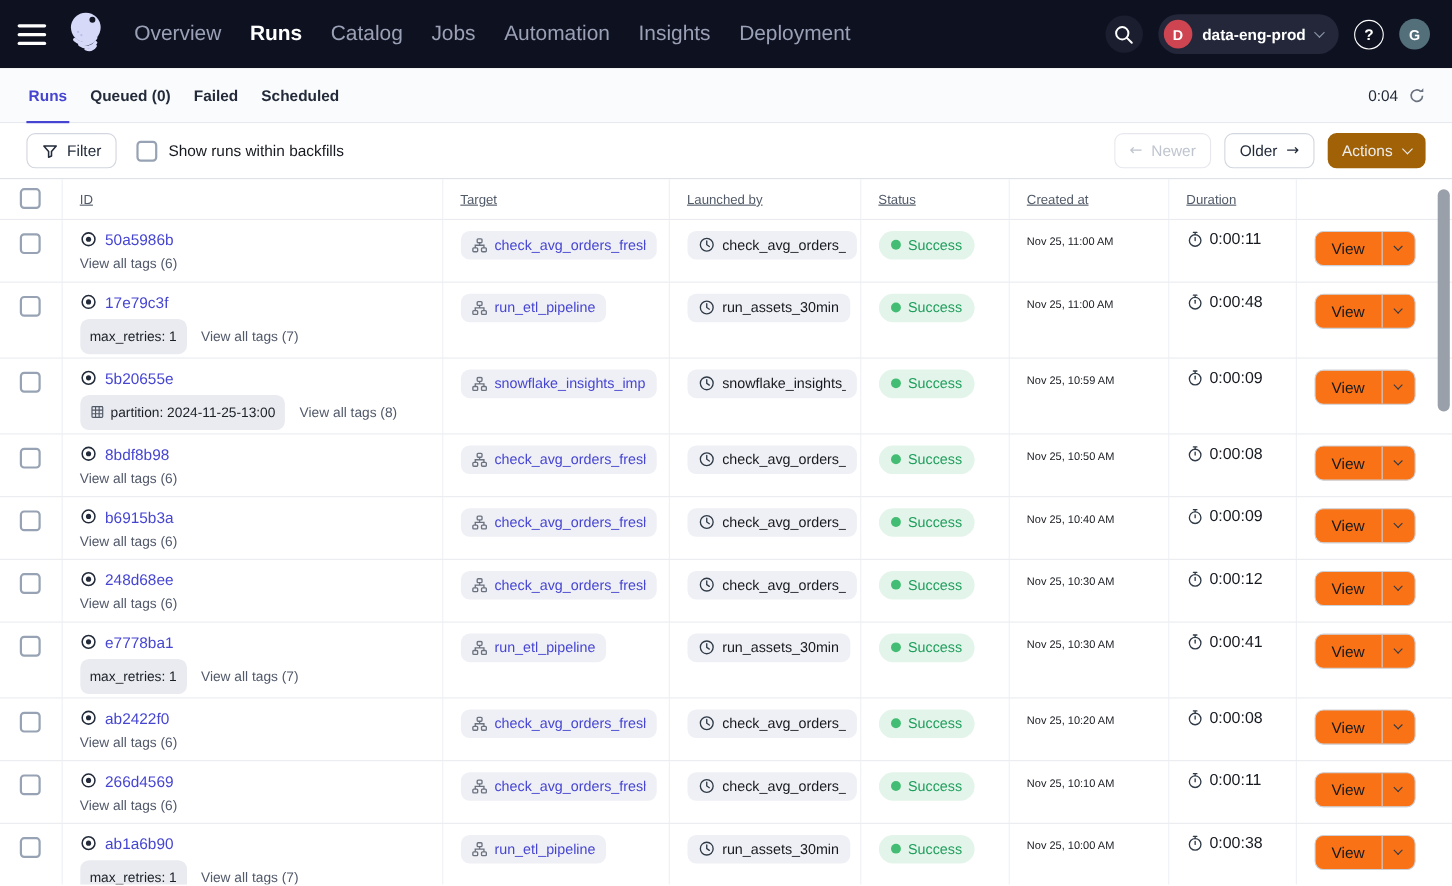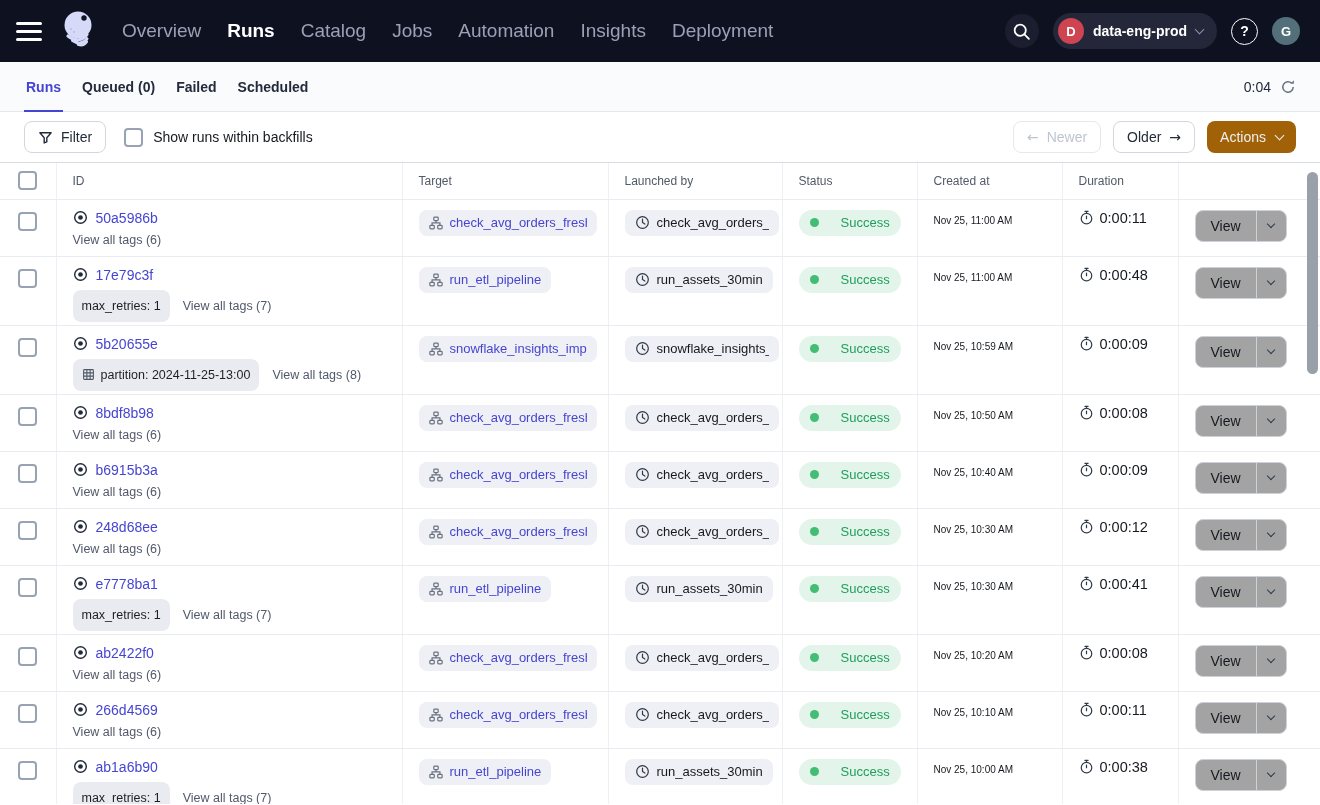--- a/index.html
+++ b/index.html
@@ -43,48 +43,48 @@
   .btn.filled-disabled { background:#a16207; border:none; color:#ECEEF1; cursor:default; }
   .btn.filled-disabled .chev { color:#ECEEF1; margin-left:2px; }
   .checkbox-row { display:flex; align-items:center; gap:10px; cursor:pointer; }
   .checkbox { width:19px; height:19px; border:2px solid #97A3B4; border-radius:4px; background:#fff; cursor:pointer; }
   .checkbox-label { font-size:14px; font-weight:500; color:#16191F; }
   .toolbar-right { display:flex; align-items:center; gap:12px; }
 
   
   .table-wrap { position:relative; border-top:1px solid #D8DBE2; height:642px; overflow:hidden; }
   table { width:1320px; border-collapse:collapse; table-layout:fixed; }
-  th { height:36px; font-size:12px; font-weight:400; color:#515A68; text-align:left; padding:0 0 0 16px; border-bottom:1px solid #E9EBF0; border-right:1px solid #EEF0F4; background:#fff; }
+  th { height:36px; font-size:12px; font-weight:400; color:#515A68; text-align:left; padding:0 0 0 16px; border-bottom:1px solid #E9EBF0; border-right:1px solid #EEF0F4; background:#fff;text-decoration:underline; }
   th:last-child, td:last-child { border-right:none; }
   td { vertical-align:top; padding:10px 12px 0 16px; border-bottom:1px solid #E9EBF0; border-right:1px solid #EEF0F4; }
   tr.short { height:57px; } tr.tall { height:69px; }
   .cb-cell { padding:12px 0 0 0; text-align:center; }
   .cb-cell .checkbox { display:inline-block; }
   th.cb-head { padding:0; text-align:center; }
   th.cb-head .checkbox { display:inline-block; vertical-align:middle; }
 
   .id-line { display:flex; align-items:center; gap:8px; }
   .run-id { font-family:Liberation Sans, sans-serif; font-size:14px; color:#4645D2; text-decoration:none; cursor:pointer; }
   .tags-line { margin-top:7px; display:flex; align-items:center; gap:13px; }
   .tag-pill { height:24px; background:#E9EBF0; border-radius:8px; display:inline-flex; align-items:center; gap:6px; padding:16px 9px; font-size:12.5px; color:#1B1F26; white-space:nowrap; cursor:pointer; }
   .view-tags { font-size:12.5px; color:#51596A; cursor:pointer; white-space:nowrap; }
 
   .pill { height:26px; background:#EFF0F5; border-radius:8px; display:inline-flex; align-items:center; gap:7px; padding:0 10px; font-size:13px; white-space:nowrap; overflow:hidden; max-width:100%; cursor:pointer; text-decoration:none; }
   .pill .ptext { overflow:hidden; }
   .pill-link { color:#4645D2; max-width:178px; }
   .pill-plain { color:#16191F; max-width:154px; }
   .picon { display:flex; align-items:center; flex:none; }
 
-  .status-badge { height:26px; background:#E3F5EA; color:#1F9E5C; border-radius:13px; display:inline-flex; align-items:center; gap:22px; padding:0 11px; font-size:13px; }
+  .status-badge { height:26px; background:#E3F5EA; color:#1F9E5C; border-radius:13px; display:inline-flex; align-items:center; gap:7px; padding:0 11px; font-size:13px; }
   .status-dot { width:9px; height:9px; border-radius:50%; background:#43BD73; }
 
   .created { font-size:10px; color:#16191F;text-align:center; }
   .dur { display:flex; align-items:center; gap:6px; font-size:14.5px; color:#16191F; }
 
-  .view-btn { display:inline-flex; height:32px; border:1px solid #CDD2DA; border-radius:8px; background:#a3a3a3; overflow:hidden; }
+  .view-btn { display:inline-flex; height:32px; border:1px solid #CDD2DA; border-radius:8px; background:#f97316; overflow:hidden; }
   .view-main { border:none; background:none; padding:0 15px; font-size:14px; color:#16191F; font-family:inherit; border-right:1px solid #CDD2DA; cursor:pointer; }
   .view-caret { border:none; background:none; width:29px; display:flex; align-items:center; justify-content:center; cursor:pointer; color:#2F3A47; }
   .view-caret .chev { width:6px; height:6px; border-width:1.6px; }
 
   .scroll-thumb { position:absolute; top:9px; right:2px; width:11px; height:202px; background:#9AA0A9; border-radius:6px; }
   .icon { display:inline-flex; align-items:center; }
 </style>
 </head>
 <body>
 

